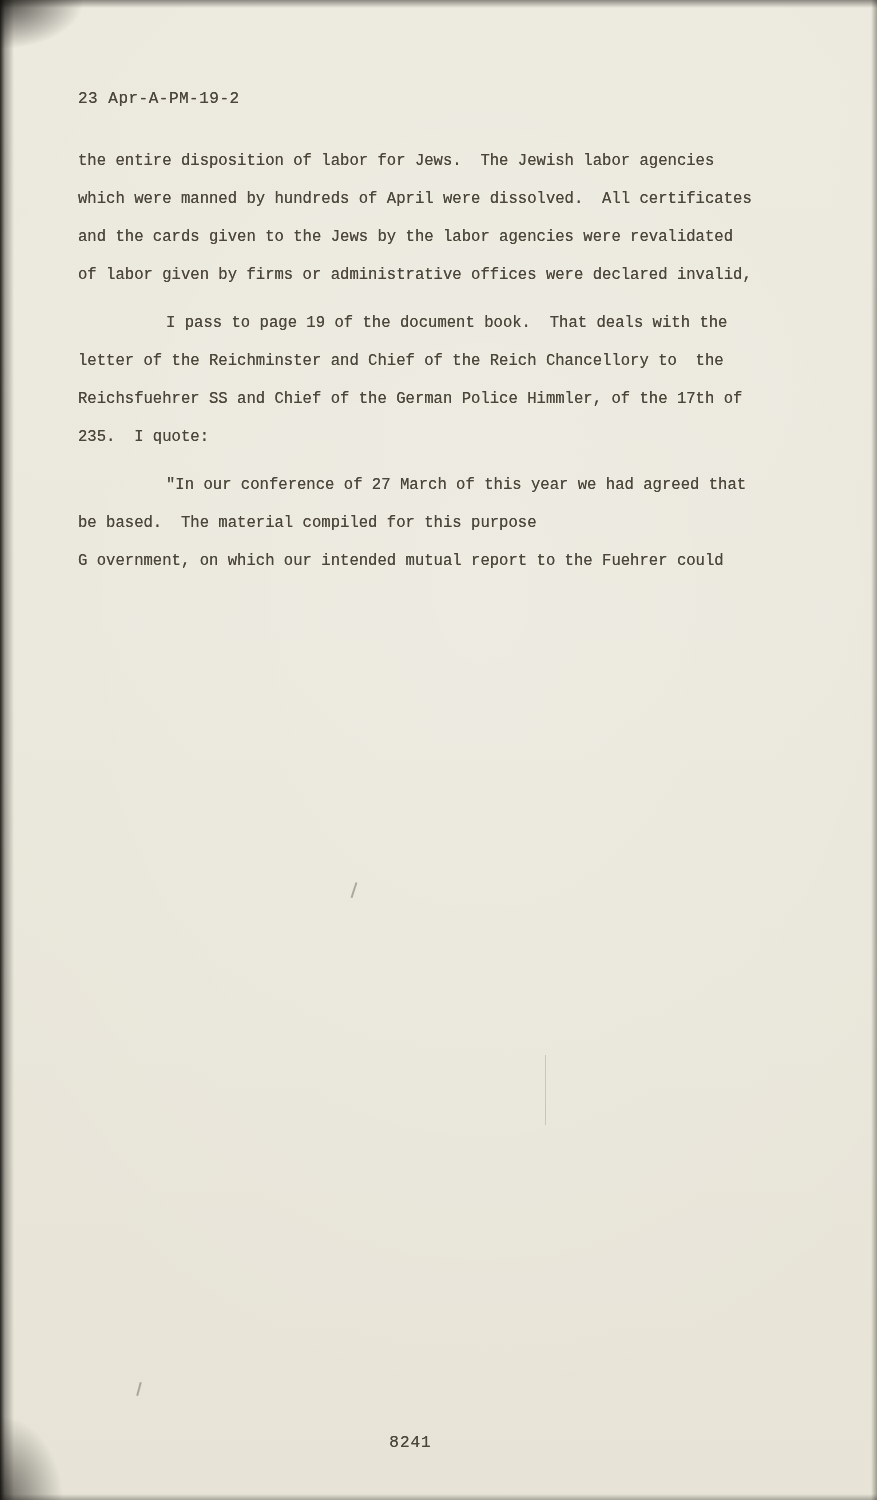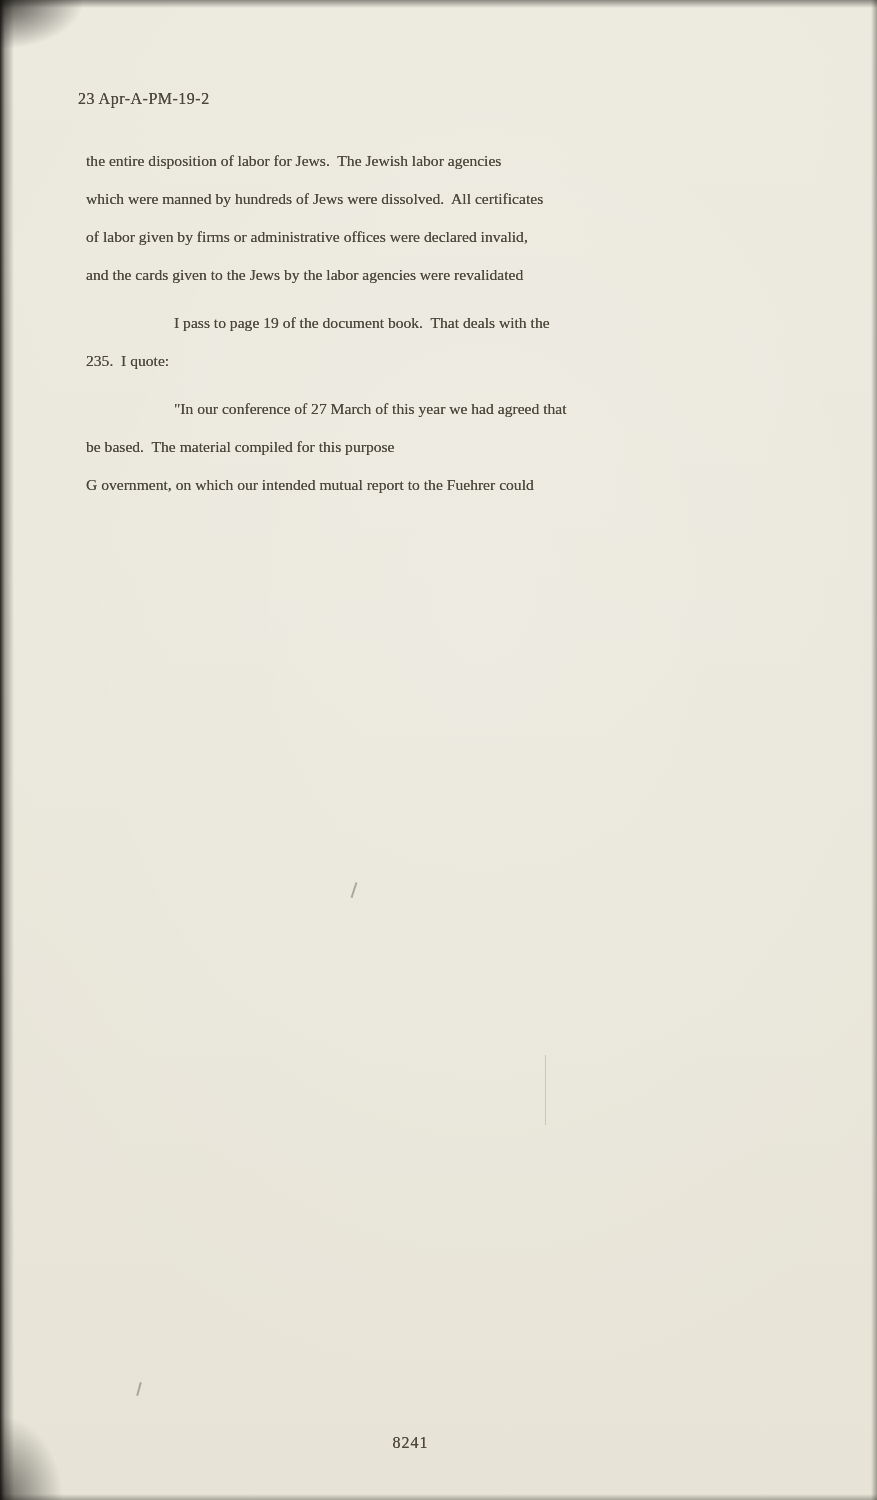--- a/index.html
+++ b/index.html
@@ -9,21 +9,21 @@
   }
   .paper {
     position: relative;
     width: 877px;
     height: 1500px;
     margin: 0 auto;
     background:
       radial-gradient(ellipse 900px 1200px at 55% 40%, rgba(255,255,255,0.18), rgba(255,255,255,0) 70%),
       linear-gradient(180deg, #ece9de 0%, #e9e6da 55%, #e7e4d7 100%);
     overflow: hidden;
-    font-family: Liberation Serif, serif;
+    font-family: Liberation Mono, monospace;
     color: #4b4639;
   }
   
   .edge-left {
     position: absolute;
     left: 0; top: 0;
     width: 14px; height: 100%;
     background: linear-gradient(to right, rgba(18,16,12,0.9) 0%, rgba(18,16,12,0.35) 35%, rgba(18,16,12,0) 100%);
     pointer-events: none;
   }
@@ -77,21 +77,21 @@
     padding: 90px 70px 0 78px;
   }
   .doc-header {
     font-size: 16px;
     letter-spacing: 0.5px;
     margin-bottom: 34px;
     white-space: pre;
     text-shadow: 0 0 0.6px rgba(60,55,45,0.8);
   }
   .para {
-    margin: 0 0 10px 8px;
+    margin: 0 0 10px 0;
   }
   .line {
     white-space: pre;
     font-size: 15.6px;
     line-height: 38px;
     height: 38px;
     text-shadow: 0 0 0.6px rgba(60,55,45,0.75);
   }
   .line.indent {
     padding-left: 88px;
@@ -123,27 +123,29 @@
   <div class="artifact artifact-slash-1"></div>
   <div class="artifact artifact-line-1"></div>
   <div class="artifact artifact-slash-2"></div>
 
   <div class="content">
 
     <div class="doc-header">23 Apr-A-PM-19-2</div>
 
     <div class="para">
       <div class="line">the entire disposition of labor for Jews.  The Jewish labor agencies</div>
-      <div class="line">which were manned by hundreds of Jews were dissolved.  All certificates</div>
+      <div class="line">which were manned by hundreds of April were dissolved.  All certificates</div>
+      <div class="line">and the cards given to the Jews by the labor agencies were revalidated</div>
       <div class="line">of labor given by firms or administrative offices were declared invalid,</div>
-      <div class="line">and the cards given to the Jews by the labor agencies were revalidated</div>
     </div>
 
     <div class="para">
       <div class="line indent">I pass to page 19 of the document book.  That deals with the</div>
+      <div class="line">letter of the Reichminster and Chief of the Reich Chancellory to  the</div>
+      <div class="line">Reichsfuehrer SS and Chief of the German Police Himmler, of the 17th of</div>
       <div class="line">235.  I quote:</div>
     </div>
 
     <div class="para">
       <div class="line indent">"In our conference of 27 March of this year we had agreed that</div>
       <div class="line">be based.  The material compiled for this purpose</div>
       <div class="line">G overnment, on which our intended mutual report to the Fuehrer could</div>
     </div>
 
   </div>

